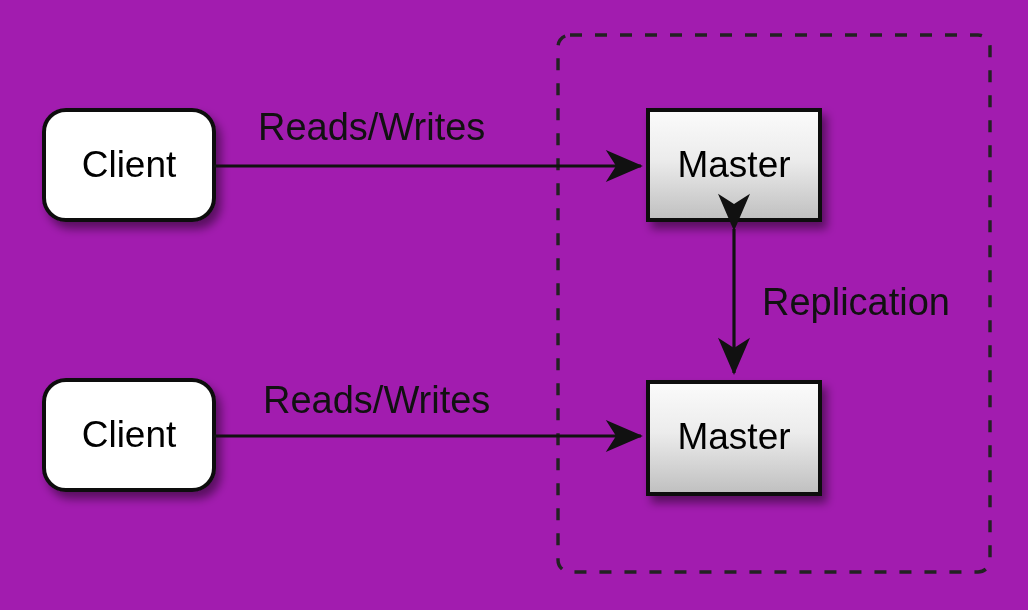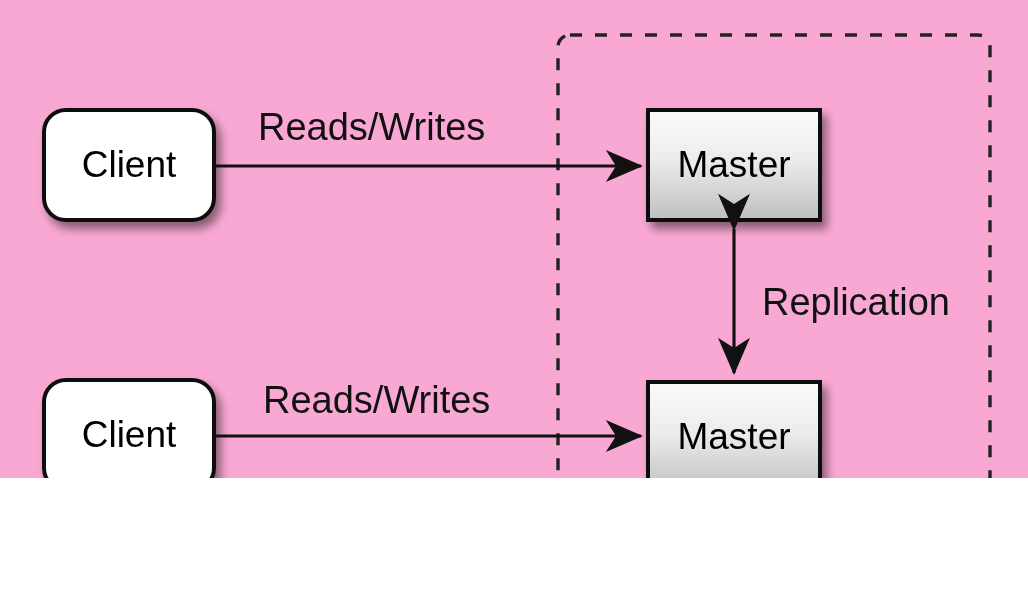--- a/index.html
+++ b/index.html
@@ -6,22 +6,22 @@
     margin: 0;
     padding: 0;
     background: #ffffff;
   }
   body {
     font-family: "Liberation Sans", sans-serif;
   }
   #diagram-root {
     position: relative;
     width: 1028px;
-    height: 478px;
-    background: #f9a8d4;
+    height: 610px;
+    background: #a21caf;
     overflow: hidden;
   }
   #diagram-svg {
     position: absolute;
     left: 0;
     top: 0;
     width: 1028px;
     height: 610px;
     display: block;
   }

